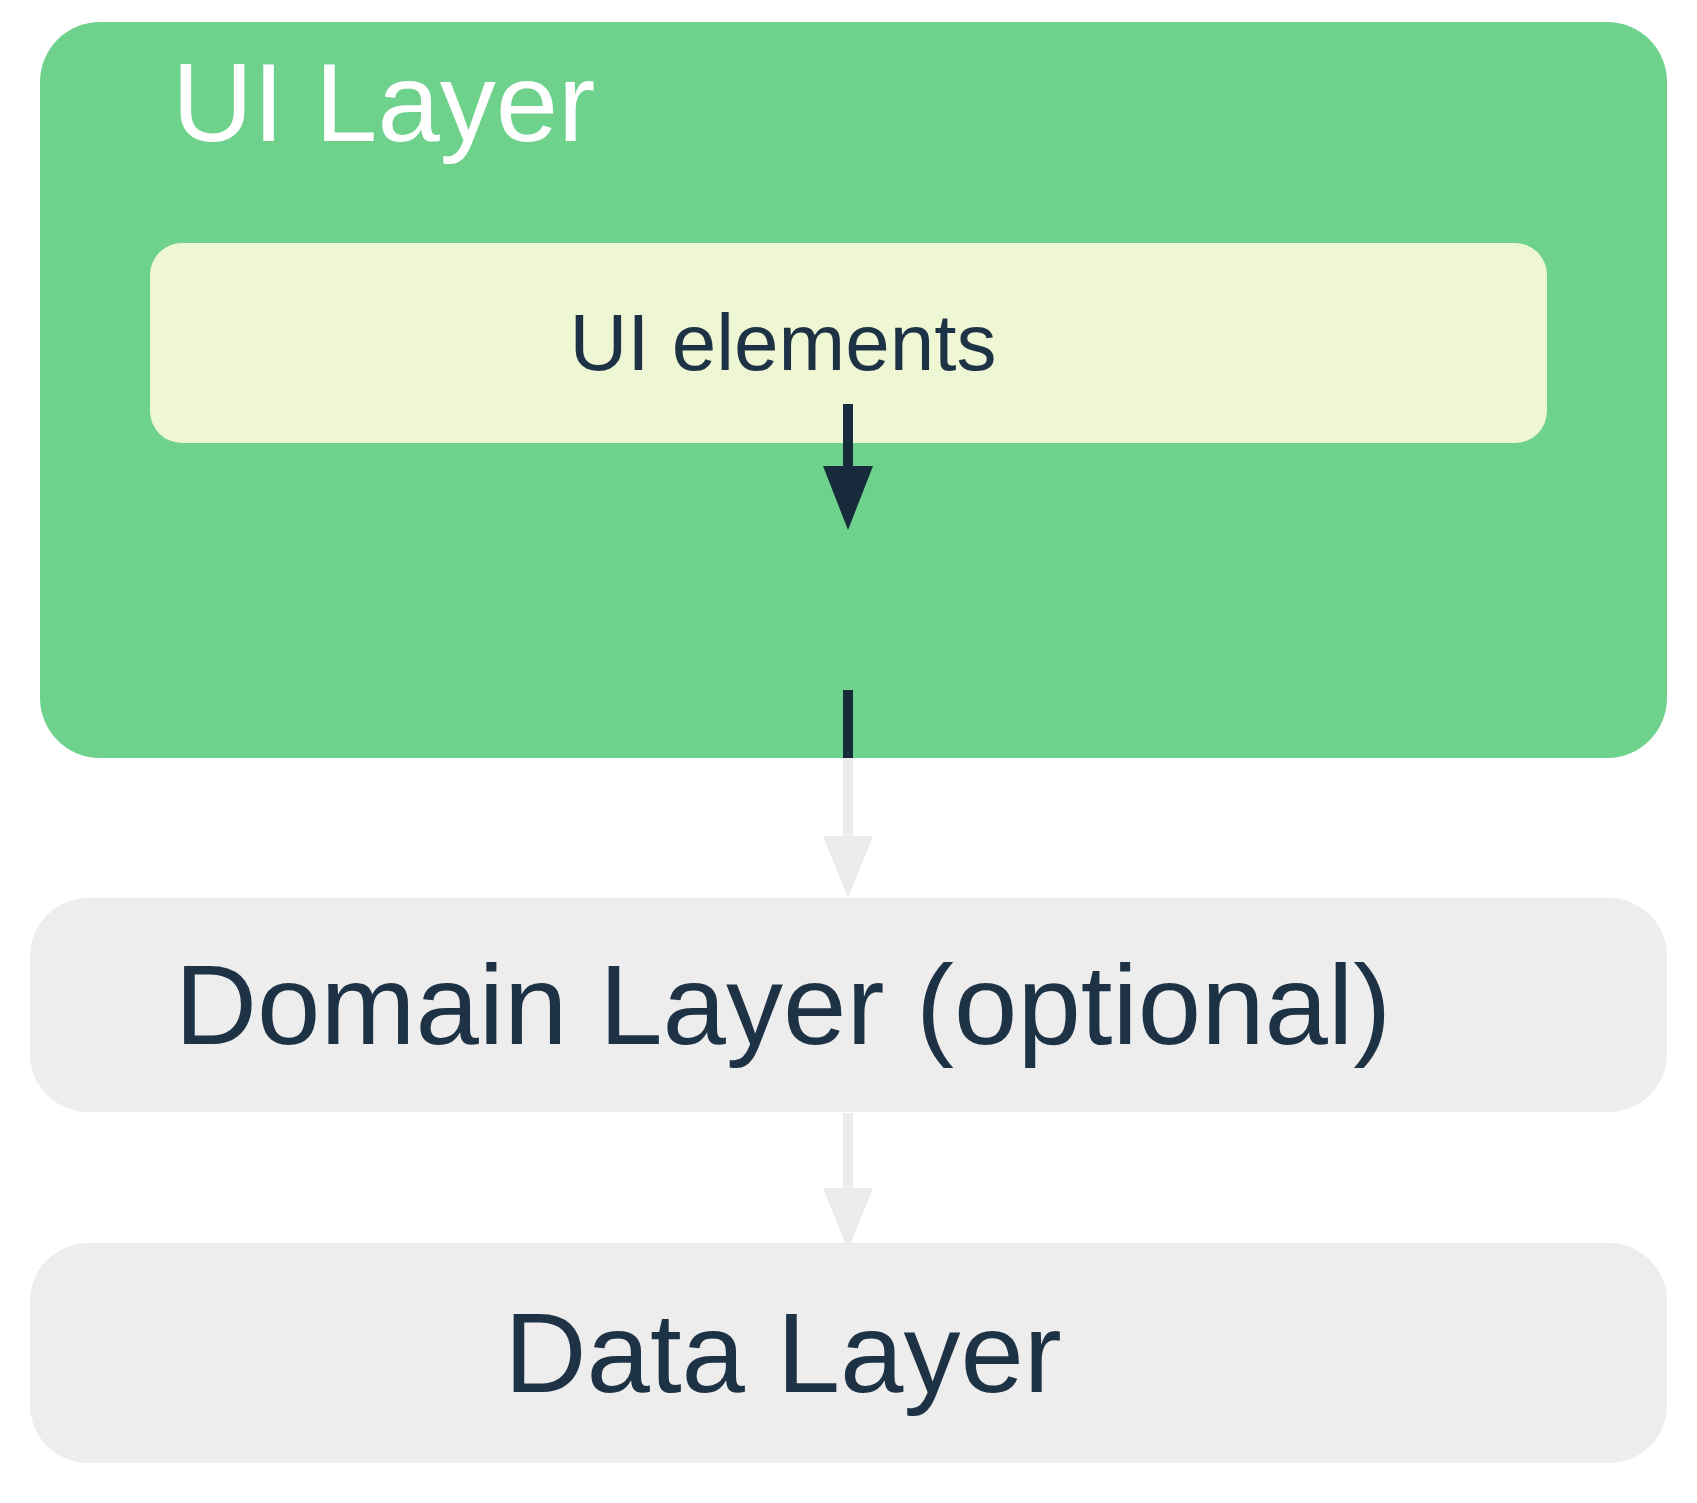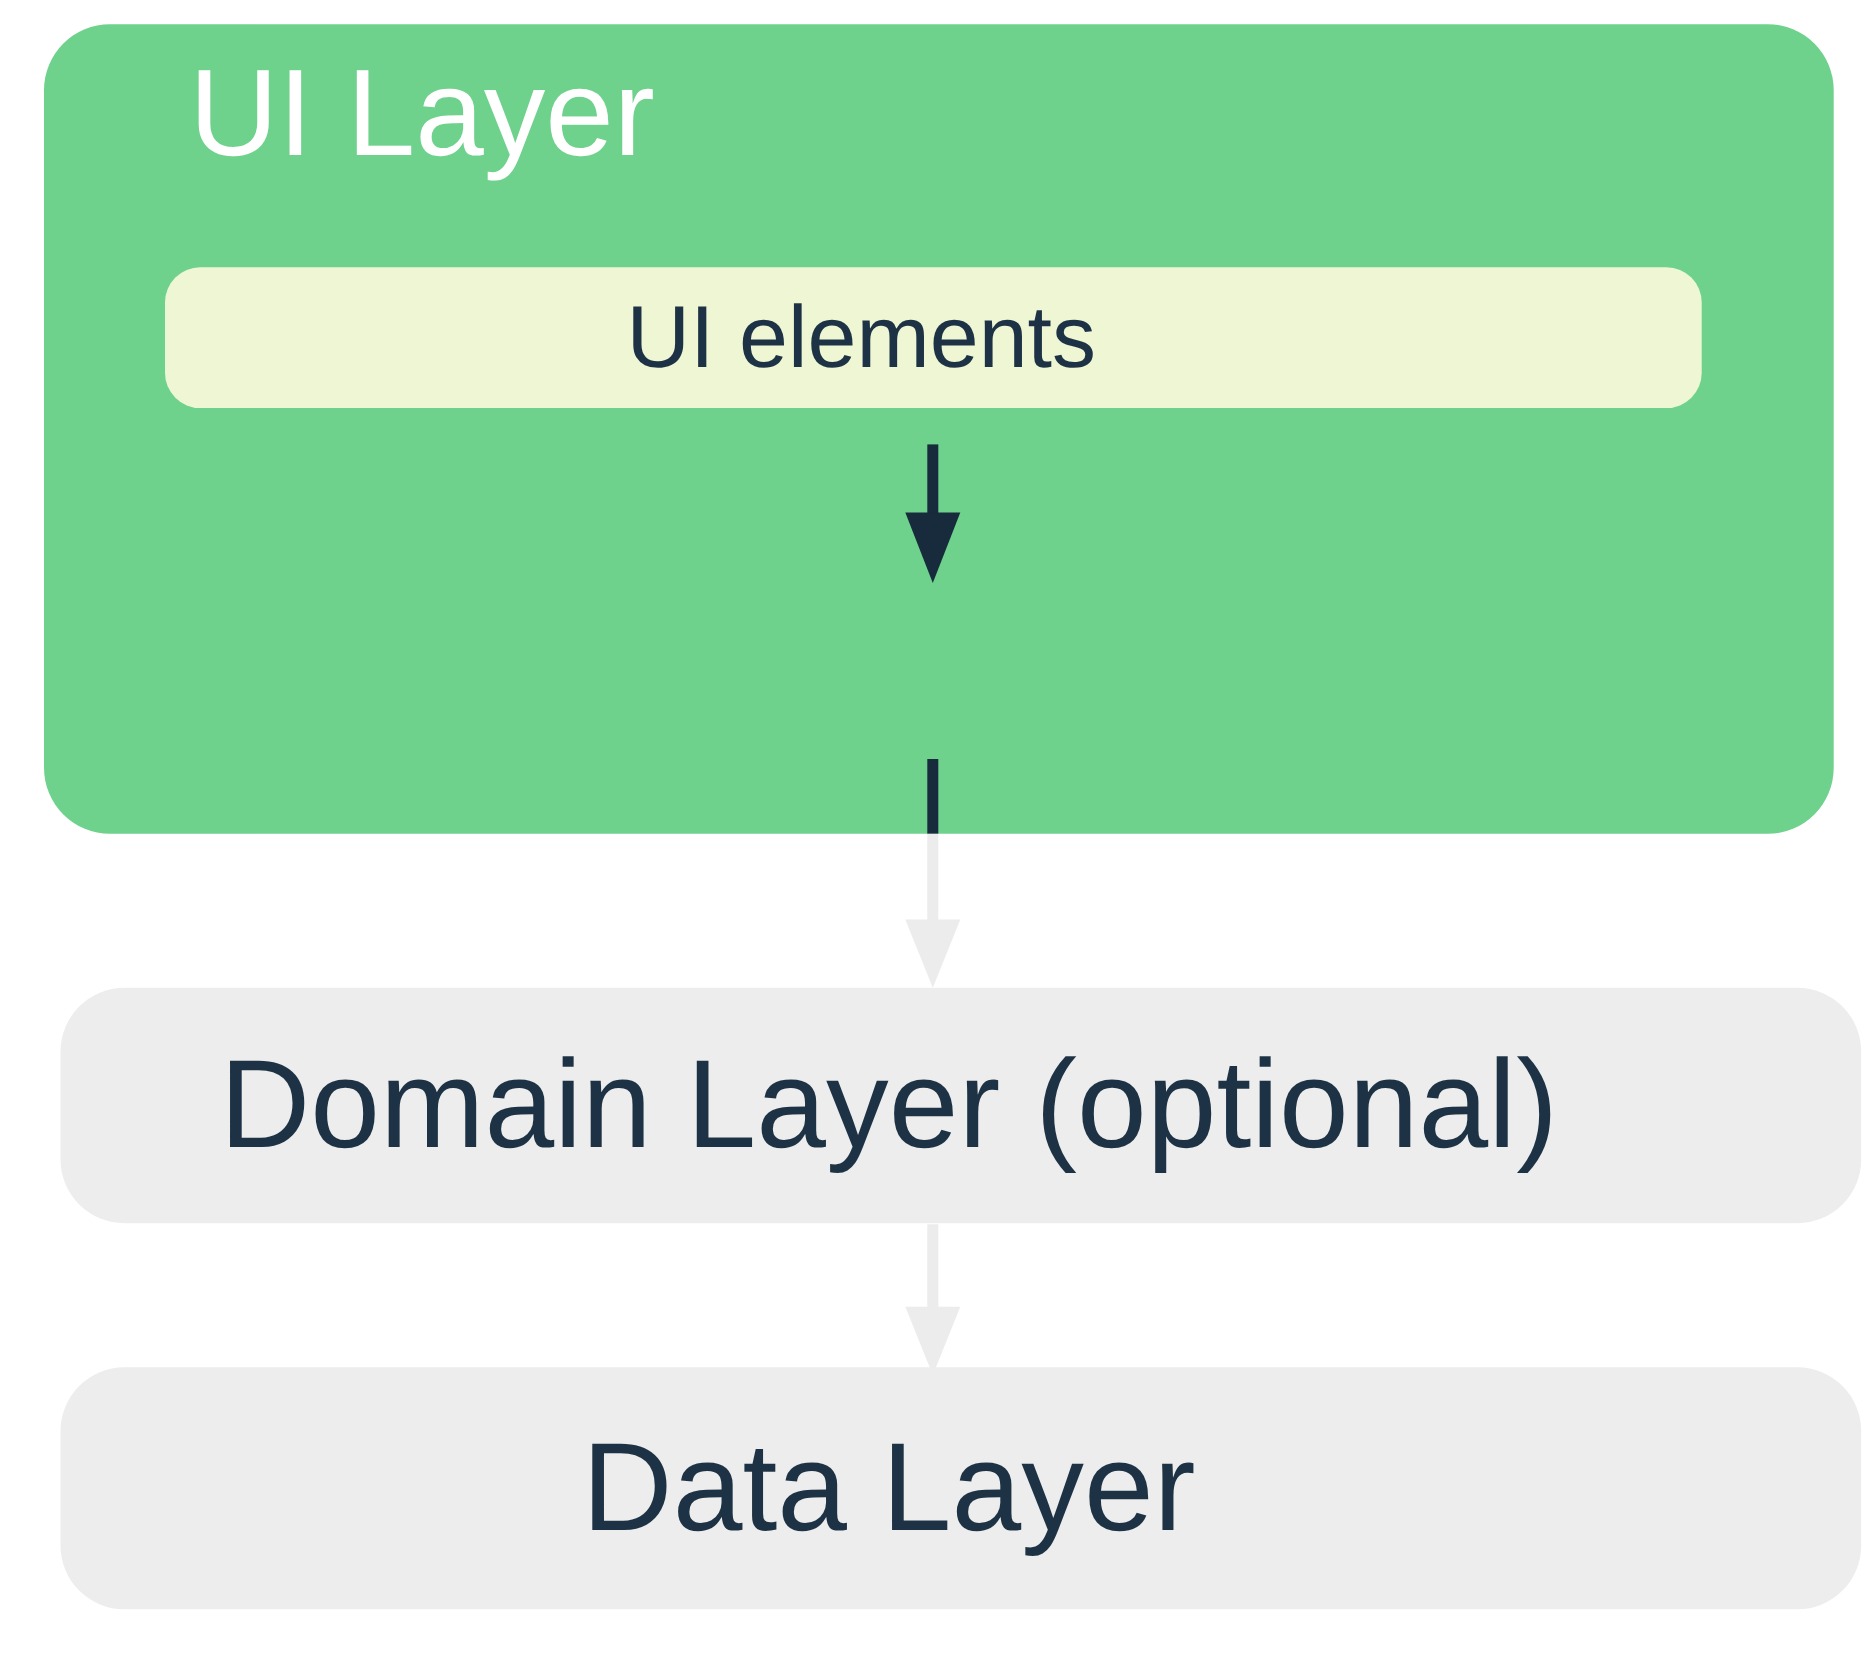--- a/index.html
+++ b/index.html
@@ -24,35 +24,35 @@
   .ui-layer{
     left:40px;top:22px;width:1627px;height:736px;
     background:var(--green);border-radius:60px;
   }
   .ui-layer-title{
     position:absolute;left:132px;top:17px;
     font-size:112px;line-height:1.15;color:var(--white);
     white-space:nowrap;
   }
   .inner-box{
-    position:absolute;left:110px;width:1397px;height:128px;
+    position:absolute;left:110px;width:1397px;height:200px;
     border-radius:32px;
   }
   .ui-elements{top:221px;background:var(--pale-yellow);}
   .state-holders{top:510px;height:158px;background:var(--pale-blue);}
   .inner-label-wrap{
     position:absolute;left:0;top:0;height:100%;width:1266px;
     display:flex;align-items:center;justify-content:center;
   }
   .inner-label{
     font-size:80px;color:var(--navy);white-space:nowrap;line-height:1;
   }
   .outer-gray{
     left:30px;width:1637px;
-    background:var(--gray);border-radius:58px;margin-left:25px;
+    background:var(--gray);border-radius:58px;
   }
   .domain-layer{top:898px;height:214px;}
   .data-layer{top:1243px;height:220px;}
   .outer-label-wrap{
     position:absolute;left:0;top:0;height:100%;width:1506px;
     display:flex;align-items:center;justify-content:center;
   }
   .outer-label{
     font-size:114px;color:var(--navy);white-space:nowrap;line-height:1;
   }

